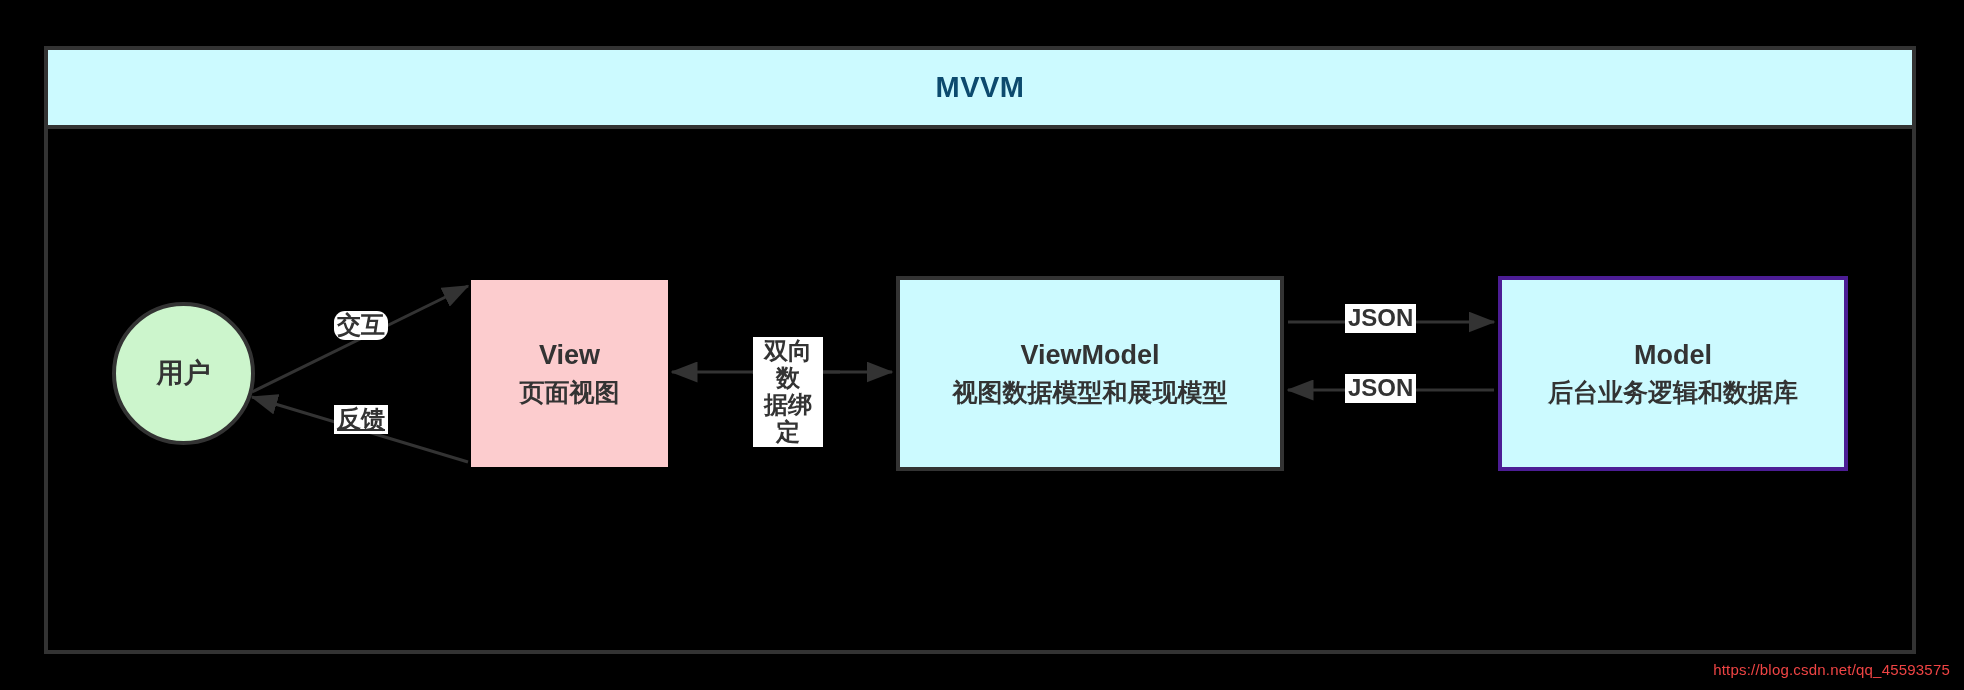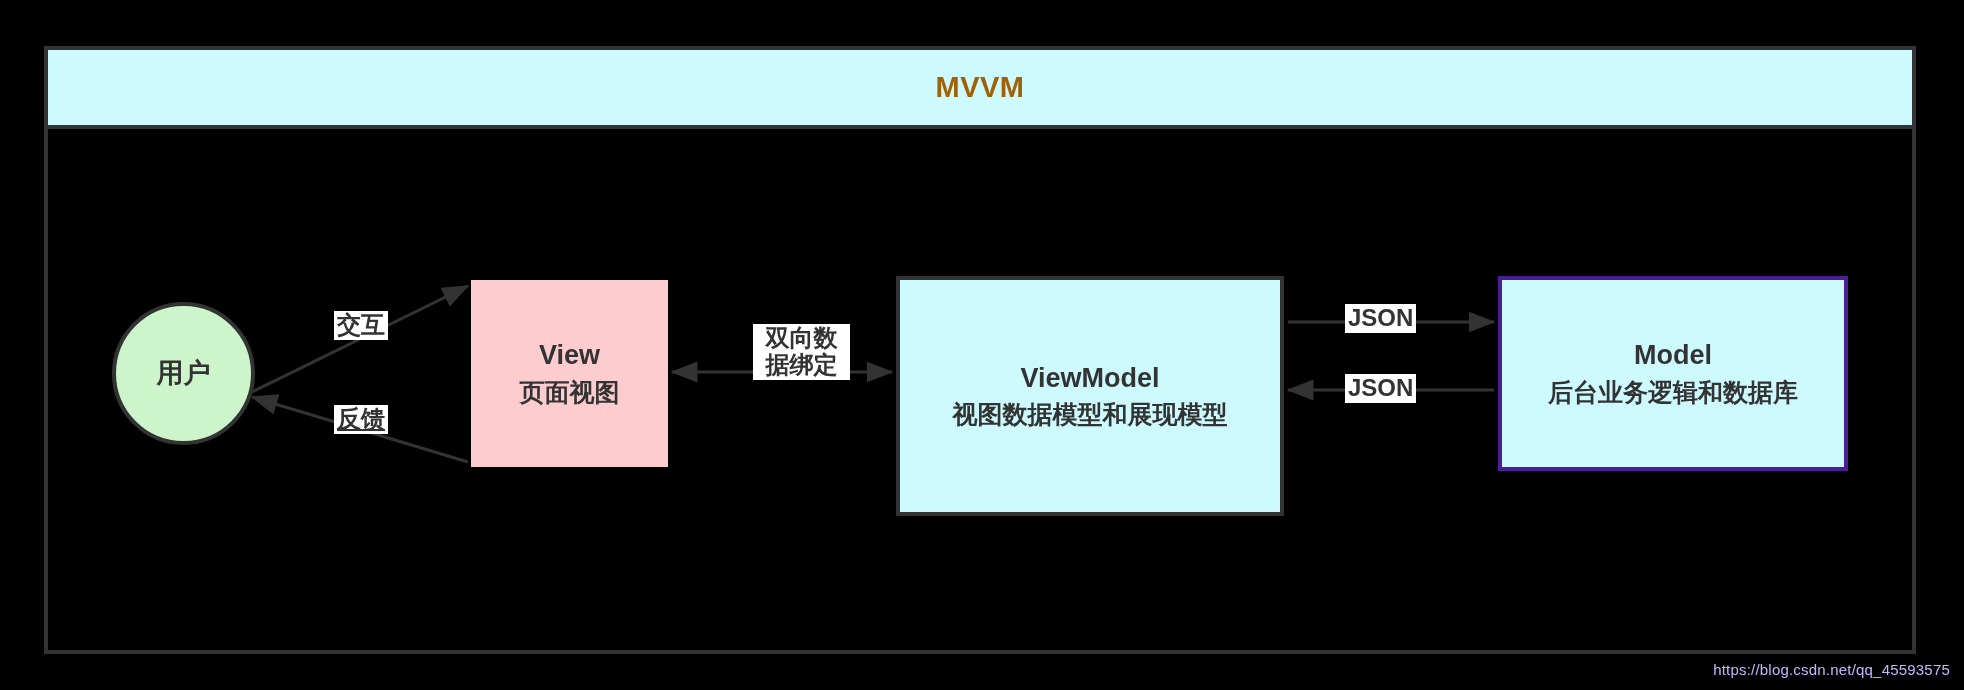--- a/index.html
+++ b/index.html
@@ -36,21 +36,21 @@
     background: #ccfaff;
     border-bottom: 4px solid #333333;
     box-sizing: border-box;
     display: flex;
     align-items: center;
     justify-content: center;
   }
   #mvvm-title {
     font-size: 29px;
     font-weight: bold;
-    color: #a16207;
+    color: #0c4a6e;
     letter-spacing: 0.5px;
     text-align: right;
   }
 
   #mvvm-body {
     position: absolute;
     left: 0;
     top: 79px;
     width: 100%;
     height: 525px;
@@ -98,21 +98,21 @@
     height: 187px;
     background: #fcccce;
     font-size: 25px;
   }
   #node-view .line1 { font-size: 27px; }
 
   #node-viewmodel {
     left: 896px;
     top: 276px;
     width: 388px;
-    height: 240px;
+    height: 195px;
     background: #ccfaff;
     border: 4px solid #333333;
     font-size: 25px;
     padding: 0 10px;
   }
   #node-viewmodel .line1 { font-size: 27px; }
 
   #node-model {
     left: 1498px;
     top: 276px;
@@ -134,32 +134,32 @@
     color: #333333;
     font-size: 24px;
     font-weight: bold;
     line-height: 1.12;
     text-align: center;
     padding: 1px 3px;
     box-sizing: border-box;
     white-space: pre-line;
   }
 
-  #label-interaction { left: 334px; top: 311px; }
+  #label-interaction { left: 334px; top: 311px; border-radius: 11px; }
   #label-feedback    { left: 334px; top: 405px; text-decoration: underline; }
-  #label-binding     { left: 753px; top: 324px; width: 97px; font-family: Liberation Serif, serif; }
+  #label-binding     { left: 753px; top: 337px; width: 70px; font-family: Liberation Serif, serif; }
   #label-ajax        { left: 1345px; top: 304px; }
   #label-json        { left: 1345px; top: 374px; }
 
   
   #watermark {
     position: absolute;
     right: 14px;
     bottom: 12px;
-    color: #c4b5fd;
+    color: #ef4444;
     font-size: 15px;
     font-weight: normal;
     letter-spacing: 0.2px;
   }
 </style>
 </head>
 <body>
 
 <div id="mvvm-container">
 

